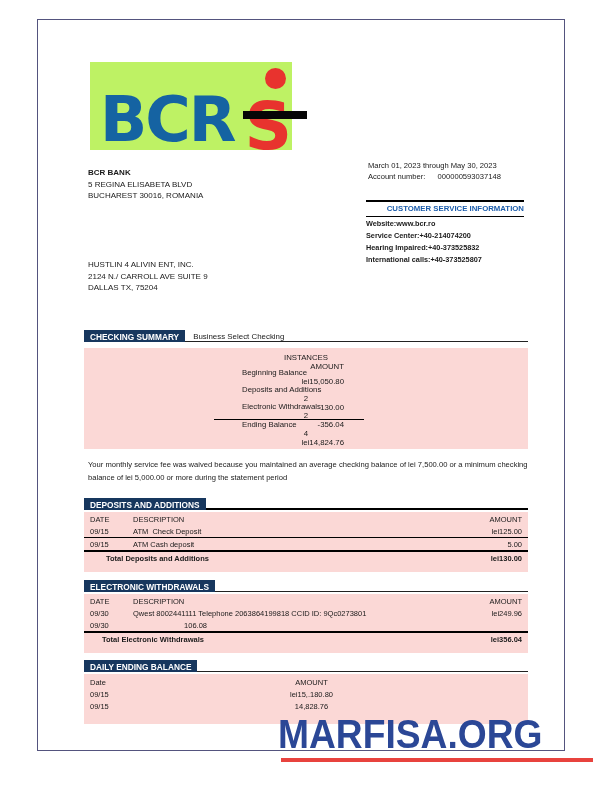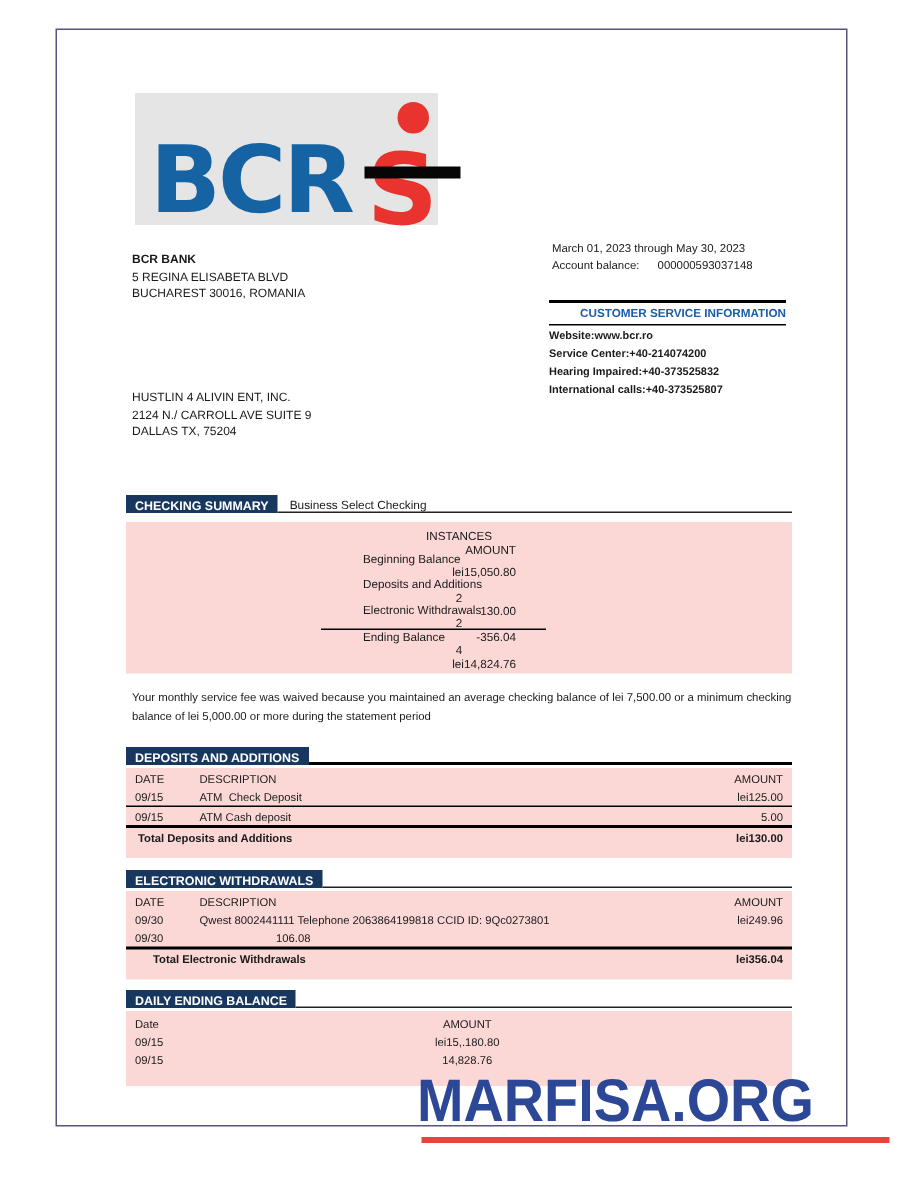--- a/index.html
+++ b/index.html
@@ -4,21 +4,21 @@
 <style>
   * { margin:0; padding:0; box-sizing:border-box; }
   html,body { width:606px; height:786px; background:#ffffff; }
   body { position:relative; font-family:"Liberation Sans", sans-serif; color:#1a1a1a; overflow:hidden; }
 
   .page-border { position:absolute; left:37px; top:19px; width:528px; height:732px;
                  border:1.6px solid #54547e; background:#fff; }
 
   
   .logo { position:absolute; left:90px; top:62px; width:202px; height:88px;
-          background:#e5e5e5; display:flex; align-items:flex-end; padding:0 0 4px 10px; }
+          background:#bef264; display:flex; align-items:flex-end; padding:0 0 4px 10px; }
   .logo-bcr { color:#1563a2; font-weight:bold; font-size:62px; line-height:0.82;
               letter-spacing:-2px; font-family:"DejaVu Sans","Liberation Sans",sans-serif; }
   .erste { position:relative; width:60px; height:84px; margin-left:10px; }
   .erste-dot { position:absolute; top:6px; left:20px; width:21px; height:21px;
                border-radius:50%; background:#e8332e; }
   .erste-s { position:absolute; bottom:-14px; left:0px; font-size:66px; font-weight:bold;
              color:#e8332e; font-family:"DejaVu Sans","Liberation Sans",sans-serif; line-height:1; }
   .erste-bar { position:absolute; top:49px; left:-2px; width:64px; height:8px; background:#060606; }
 
   
@@ -102,21 +102,21 @@
 
 <div class="bank-address">
   <div class="b">BCR BANK</div>
   <div>5 REGINA ELISABETA BLVD</div>
   <div>BUCHAREST 30016, ROMANIA</div>
 </div>
 
 <div class="statement-info">
   <div>March 01, 2023 through May 30, 2023</div>
   <div class="acct-row">
-    <span>Account balance:</span>
+    <span>Account number:</span>
     <span class="acct-num">000000593037148</span>
   </div>
 </div>
 
 <div class="cs-box">
   <div class="cs-title">CUSTOMER SERVICE INFORMATION</div>
   <div class="cs-row">
     <span>Website:</span>
     <span>www.bcr.ro</span>
   </div>
@@ -192,21 +192,21 @@
       <span class="t-date">09/15</span>
       <span class="t-desc">ATM  Check Deposit</span>
       <span class="t-amt">lei125.00</span>
     </div>
     <div class="t-row line-thick">
       <span class="t-date">09/15</span>
       <span class="t-desc">ATM Cash deposit</span>
       <span class="t-amt">5.00</span>
     </div>
     <div class="t-row t-total">
-      <span class="t-desc" style="padding-left:8px;">Total Deposits and Additions</span>
+      <span class="t-desc" style="padding-left:22px;">Total Deposits and Additions</span>
       <span class="t-amt">lei130.00</span>
     </div>
   </div>
 </div>
 
 <div class="section pos-withdrawals">
   <div class="section-header">
     <div class="section-bar">ELECTRONIC WITHDRAWALS</div>
     <div class="section-rest rest-thin"></div>
   </div>

